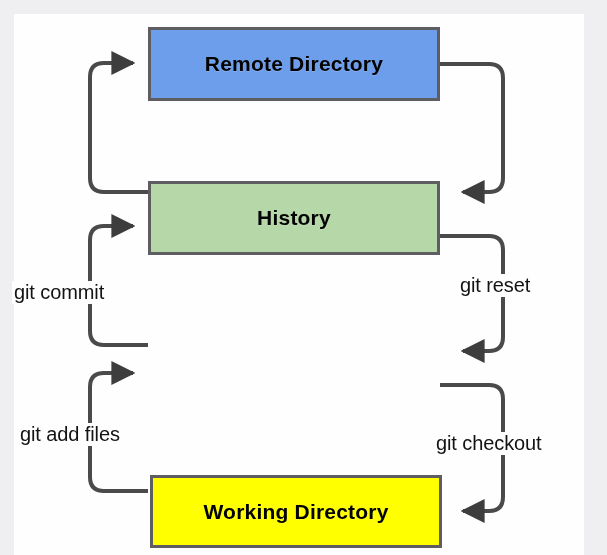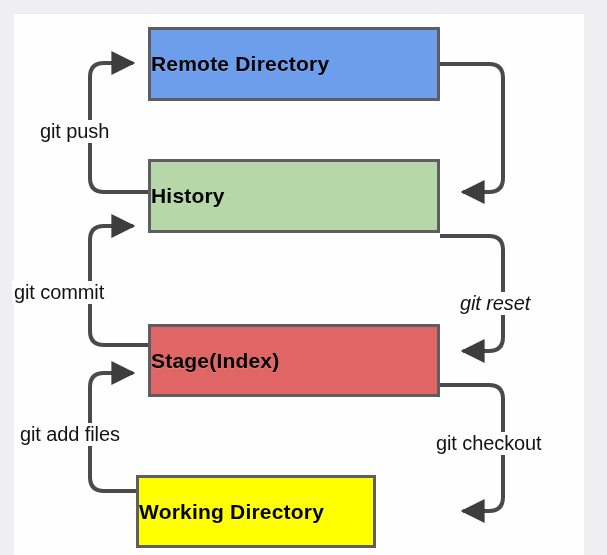--- a/index.html
+++ b/index.html
@@ -32,54 +32,55 @@
     top: 0;
     width: 607px;
     height: 555px;
   }
   .node {
     position: absolute;
     box-sizing: border-box;
     border: 3px solid #5e5d62;
     display: flex;
     align-items: center;
+    justify-content: center;
     color: #030303;
     font-weight: bold;
     font-size: 21px;
     letter-spacing: 0.2px;
     text-shadow: 0 1px 0 rgba(255,255,255,0.15);
   }
   #node-remote {
     left: 148px; top: 27px; width: 292px; height: 74px;
   }
   #node-history {
-    left: 148px; top: 159px; width: 292px; height: 74px;
+    left: 148px; top: 181px; width: 292px; height: 74px;
   }
   #node-stage {
     left: 148px; top: 324px; width: 292px; height: 73px;
   }
   #node-working {
-    left: 136px; top: 475px; width: 240px; height: 73px;
+    left: 150px; top: 475px; width: 292px; height: 73px;
   }
   .edge-label {
     position: absolute;
     color: #131313;
     font-size: 20px;
     font-weight: 400;
     white-space: nowrap;
     letter-spacing: -0.1px;
   }
   .lbl-bg {
     background: #fefefe;
     padding: 0 2px;
   }
   #lbl-push     { left: 38px;  top: 120px; }
   #lbl-pull     { left: 460px; top: 104px; }
   #lbl-commit   { left: 12px;  top: 281px; }
-  #lbl-reset    { left: 458px; top: 292px; font-style: italic; }
+  #lbl-reset    { left: 458px; top: 274px; }
   #lbl-addfiles { left: 18px;  top: 423px; }
   #lbl-checkout { left: 434px; top: 432px; }
 </style>
 </head>
 <body>
 
 <div id="canvas">
   <div id="inner"></div>
 
   <svg id="svg-layer" viewBox="0 0 607 555" xmlns="http://www.w3.org/2000/svg">
@@ -106,29 +107,25 @@
   </svg>
 
   <div class="node" id="node-remote" style="background:#6d9eeb">
     <span>Remote Directory</span>
   </div>
 
   <div class="node" id="node-history" style="background:#b6d7a8">
     <span>History</span>
   </div>
 
-  <div class="node" id="node-stage" style="background:#e06666">
-    <span>Stage(Index)</span>
-  </div>
 
   <div class="node" id="node-working" style="background:#ffff00">
     <span>Working Directory</span>
   </div>
 
-  <span class="edge-label lbl-bg" id="lbl-push">git push</span>
 
 
   <span class="edge-label lbl-bg" id="lbl-commit">git commit</span>
 
   <span class="edge-label lbl-bg" id="lbl-reset">git reset</span>
 
   <span class="edge-label lbl-bg" id="lbl-checkout">git checkout</span>
 
   <span class="edge-label lbl-bg" id="lbl-addfiles">git add files</span>
 </div>

